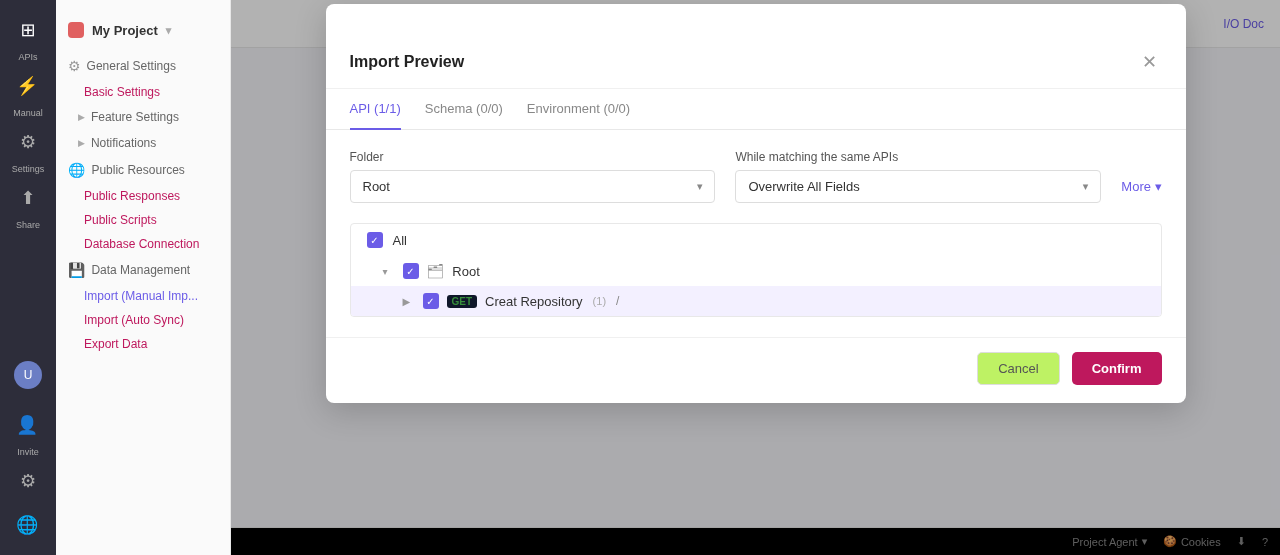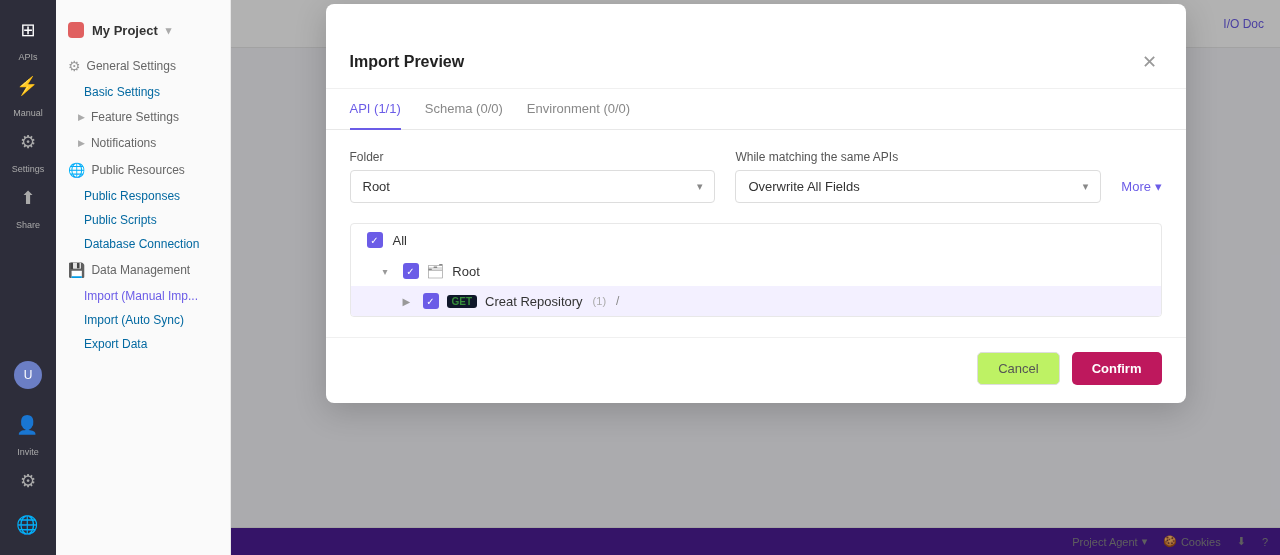--- a/index.html
+++ b/index.html
@@ -75,21 +75,21 @@
       align-items: center;
       padding: 6px 12px;
       color: #666;
       font-size: 12px;
       gap: 6px;
       cursor: pointer;
     }
     .sidebar-section-header .icon { font-size: 14px; color: #999; }
     .sidebar-item {
       padding: 5px 12px 5px 28px;
-      color: #0369a1;
+      color: #be185d;
       font-size: 12px;
       cursor: pointer;
       white-space: nowrap;
       overflow: hidden;
       text-overflow: ellipsis;
     }
     .sidebar-item.active { color: #6b5ce7; }
 
     
     .main-content {
@@ -116,21 +116,21 @@
       cursor: pointer;
     }
 
     
     .status-bar {
       position: absolute;
       bottom: 0;
       left: 0;
       right: 0;
       height: 28px;
-      background: #4c1d95;
+      background: #000000;
       border-top: 1px solid #e8e8e8;
       display: flex;
       align-items: center;
       justify-content: flex-end;
       padding: 0 12px;
       gap: 16px;
       font-size: 11px;
       color: #888;
     }
     .status-bar-item {

